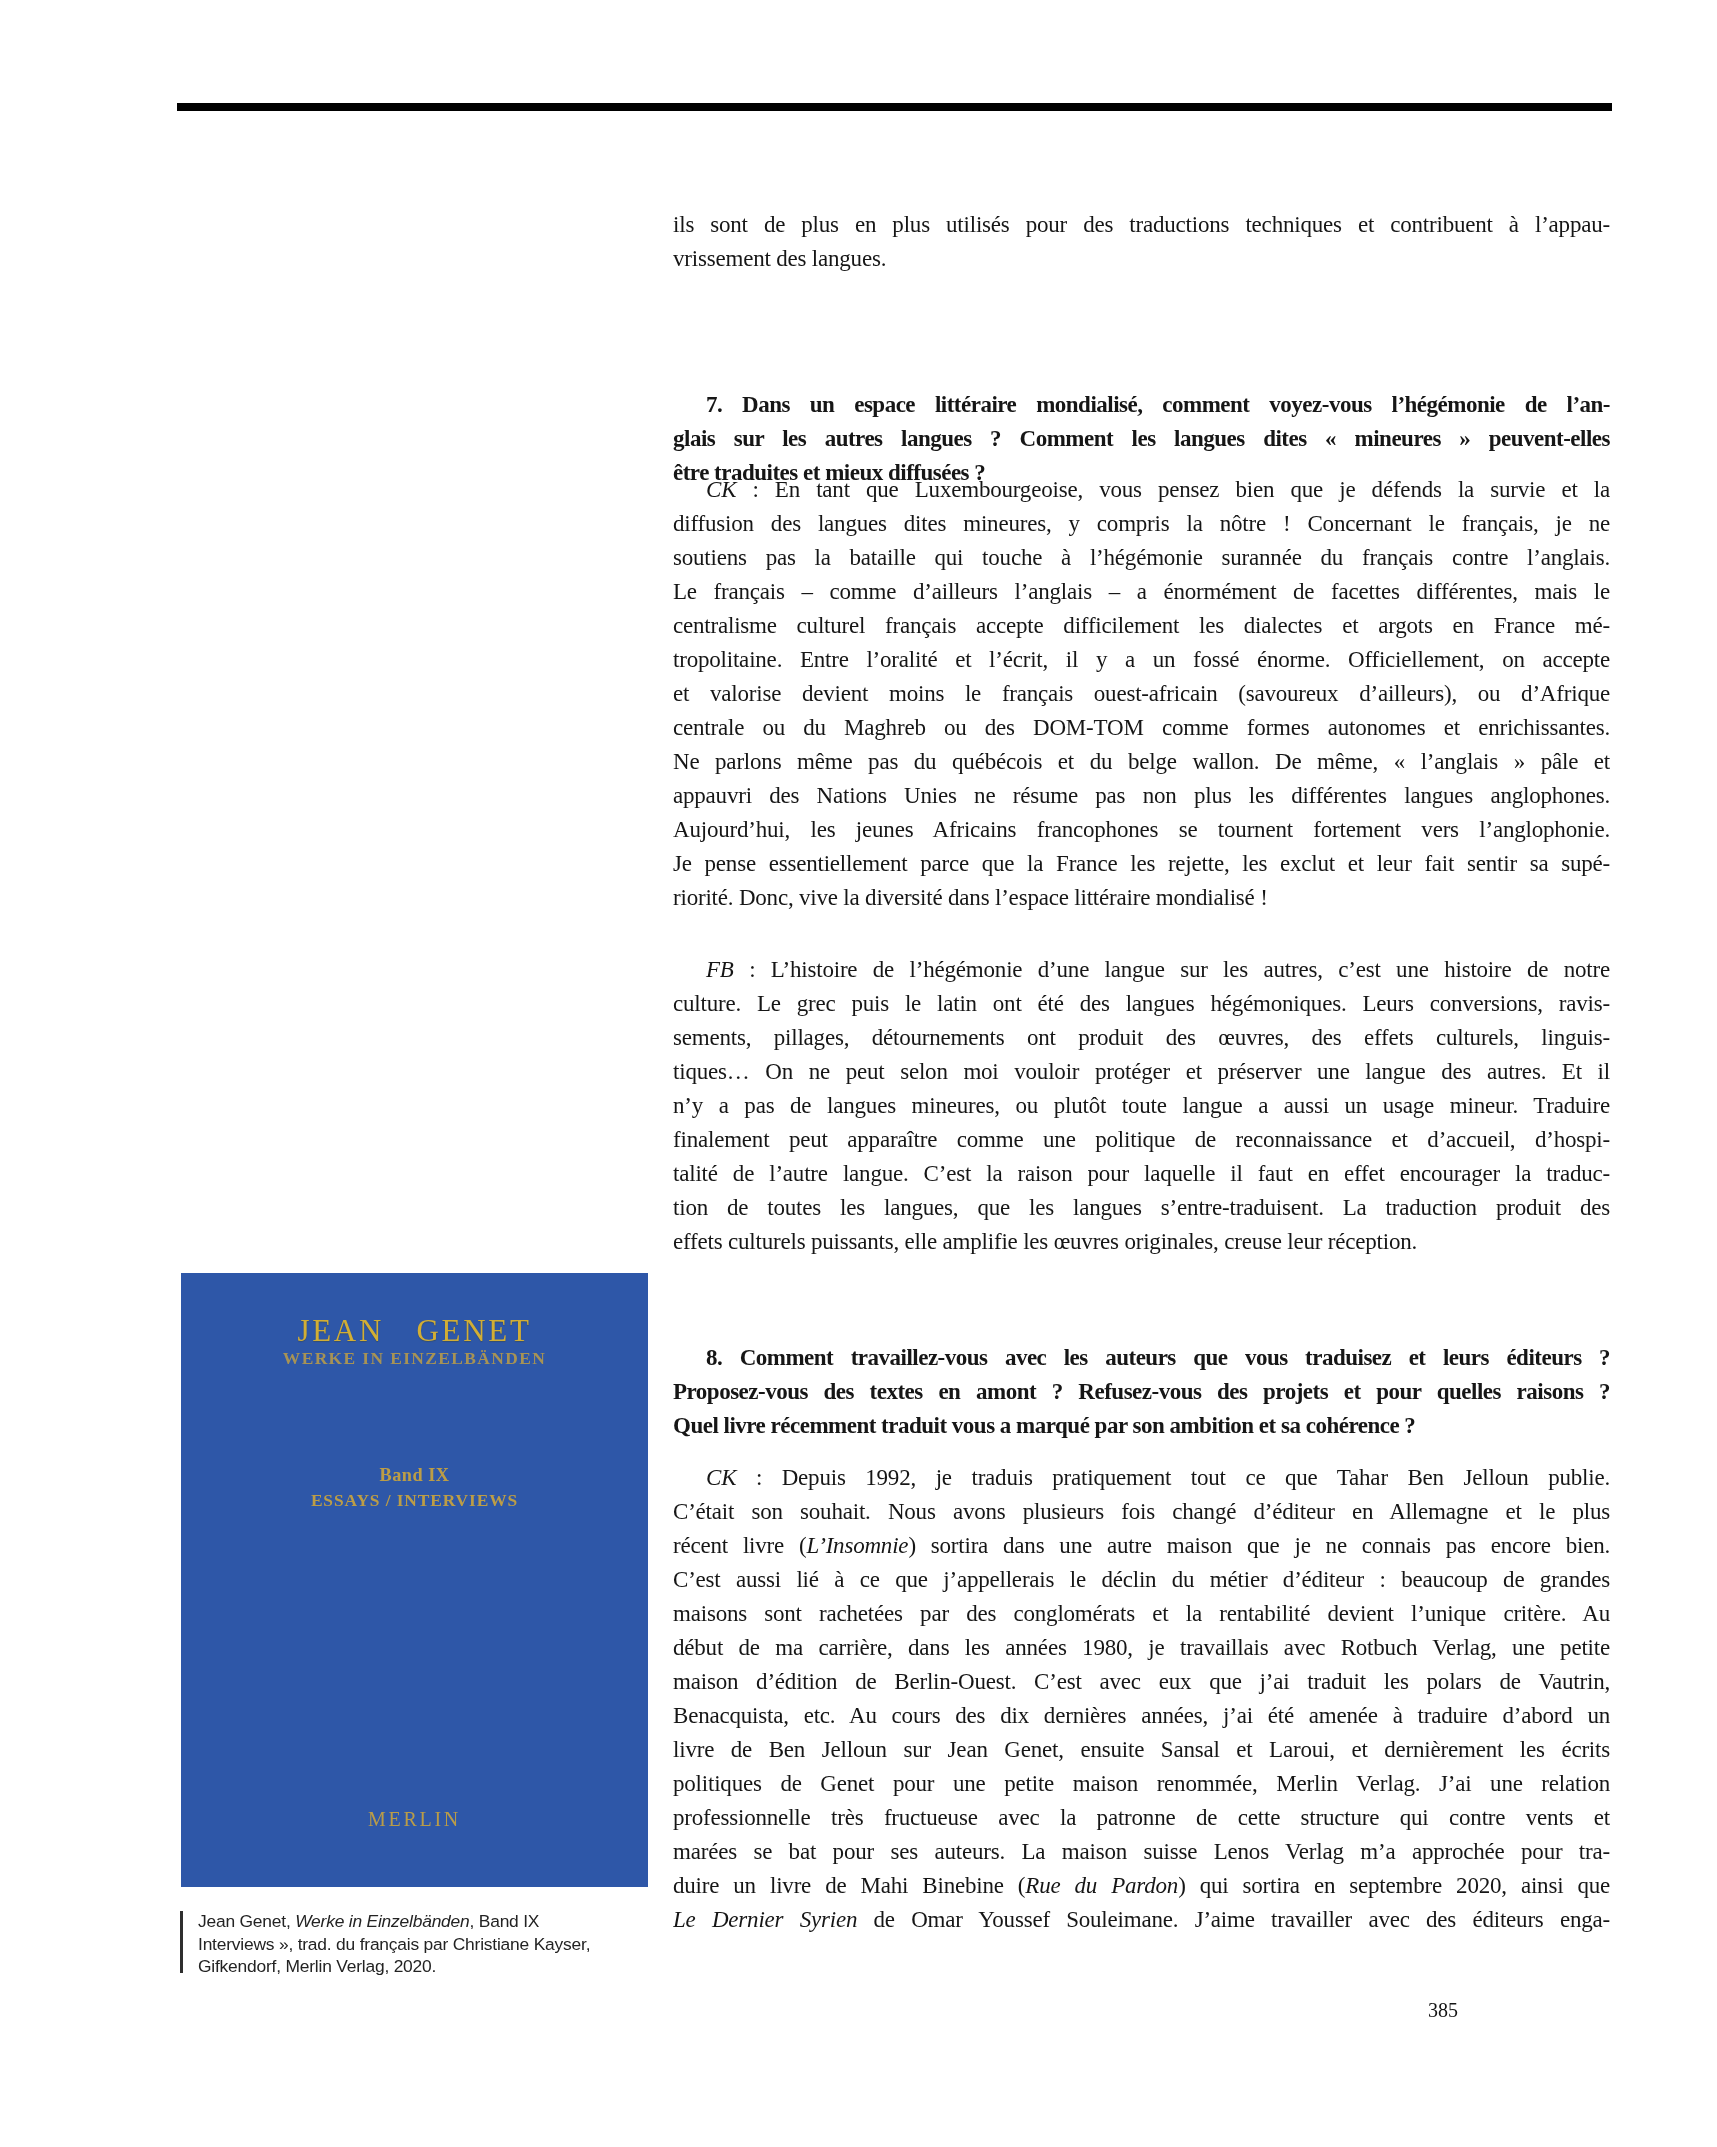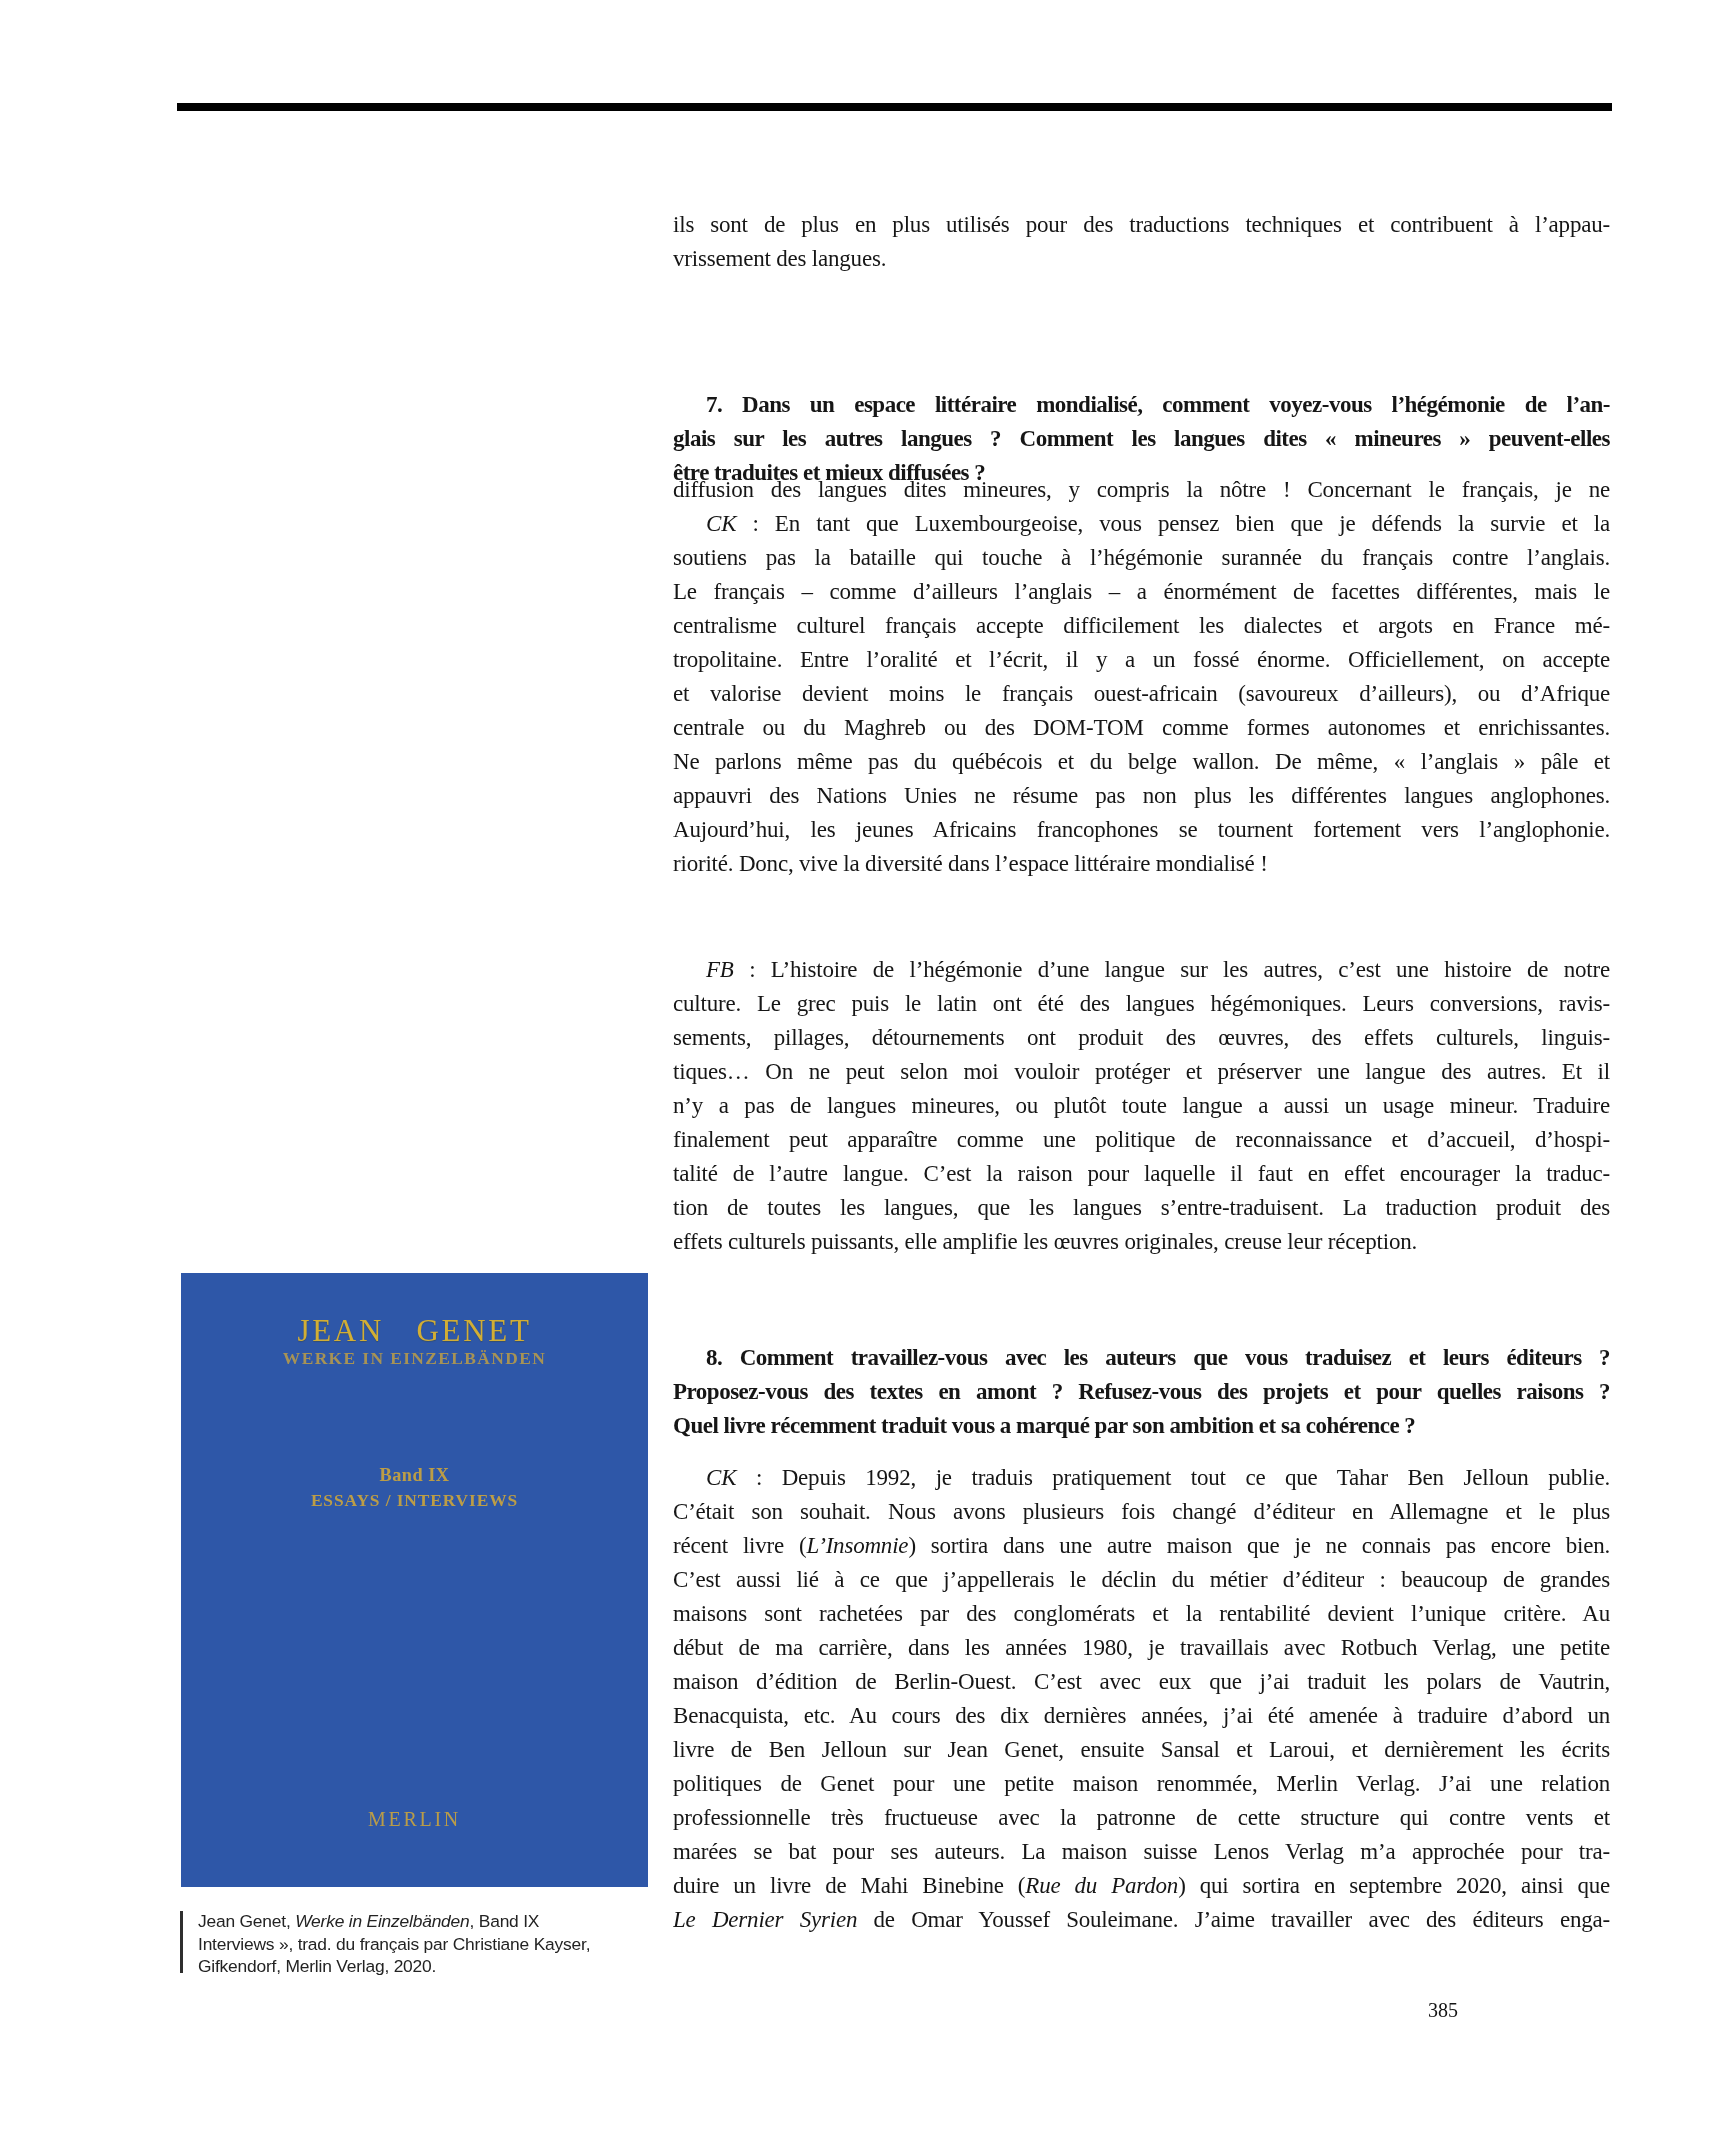--- a/index.html
+++ b/index.html
@@ -128,31 +128,32 @@
       <div class="tline lastline"><span>vrissement des langues.</span></div>
     </div>
 
   <div class="tblock bold" id="p-q7">
       <div class="tline findent"><span>7. Dans un espace littéraire mondialisé, comment voyez-vous l’hégémonie de l’an-</span></div>
       <div class="tline"><span>glais sur les autres langues&nbsp;? Comment les langues dites «&nbsp;mineures&nbsp;» peuvent-elles</span></div>
       <div class="tline lastline"><span>être traduites et mieux diffusées&nbsp;?</span></div>
     </div>
 
   <div class="tblock" id="p-ck1">
+      <div class="tline findent"><span class="it">CK</span><span>&nbsp;: En tant que Luxembourgeoise, vous pensez bien que je défends la survie et la</span></div>
       <div class="tline"><span>diffusion des langues dites mineures, y compris la nôtre&nbsp;! Concernant le français, je ne</span></div>
-      <div class="tline findent"><span class="it">CK</span><span>&nbsp;: En tant que Luxembourgeoise, vous pensez bien que je défends la survie et la</span></div>
       <div class="tline"><span>soutiens pas la bataille qui touche à l’hégémonie surannée du français contre l’anglais.</span></div>
       <div class="tline"><span>Le français – comme d’ailleurs l’anglais – a énormément de facettes différentes, mais le</span></div>
       <div class="tline"><span>centralisme culturel français accepte difficilement les dialectes et argots en France mé-</span></div>
       <div class="tline"><span>tropolitaine. Entre l’oralité et l’écrit, il y a un fossé énorme. Officiellement, on accepte</span></div>
       <div class="tline"><span>et valorise devient moins le français ouest-africain (savoureux d’ailleurs), ou d’Afrique</span></div>
       <div class="tline"><span>centrale ou du Maghreb ou des DOM-TOM comme formes autonomes et enrichissantes.</span></div>
       <div class="tline"><span>Ne parlons même pas du québécois et du belge wallon. De même, «&nbsp;l’anglais&nbsp;» pâle et</span></div>
       <div class="tline"><span>appauvri des Nations Unies ne résume pas non plus les différentes langues anglophones.</span></div>
       <div class="tline"><span>Aujourd’hui, les jeunes Africains francophones se tournent fortement vers l’anglophonie.</span></div>
+      <div class="tline"><span>Je pense essentiellement parce que la France les rejette, les exclut et leur fait sentir sa supé-</span></div>
       <div class="tline lastline"><span>riorité. Donc, vive la diversité dans l’espace littéraire mondialisé&nbsp;!</span></div>
     </div>
 
   <div class="tblock" id="p-fb">
       <div class="tline findent"><span class="it">FB</span><span>&nbsp;: L’histoire de l’hégémonie d’une langue sur les autres, c’est une histoire de notre</span></div>
       <div class="tline"><span>culture. Le grec puis le latin ont été des langues hégémoniques. Leurs conversions, ravis-</span></div>
       <div class="tline"><span>sements, pillages, détournements ont produit des œuvres, des effets culturels, linguis-</span></div>
       <div class="tline"><span>tiques… On ne peut selon moi vouloir protéger et préserver une langue des autres. Et il</span></div>
       <div class="tline"><span>n’y a pas de langues mineures, ou plutôt toute langue a aussi un usage mineur. Traduire</span></div>
       <div class="tline"><span>finalement peut apparaître comme une politique de reconnaissance et d’accueil, d’hospi-</span></div>

